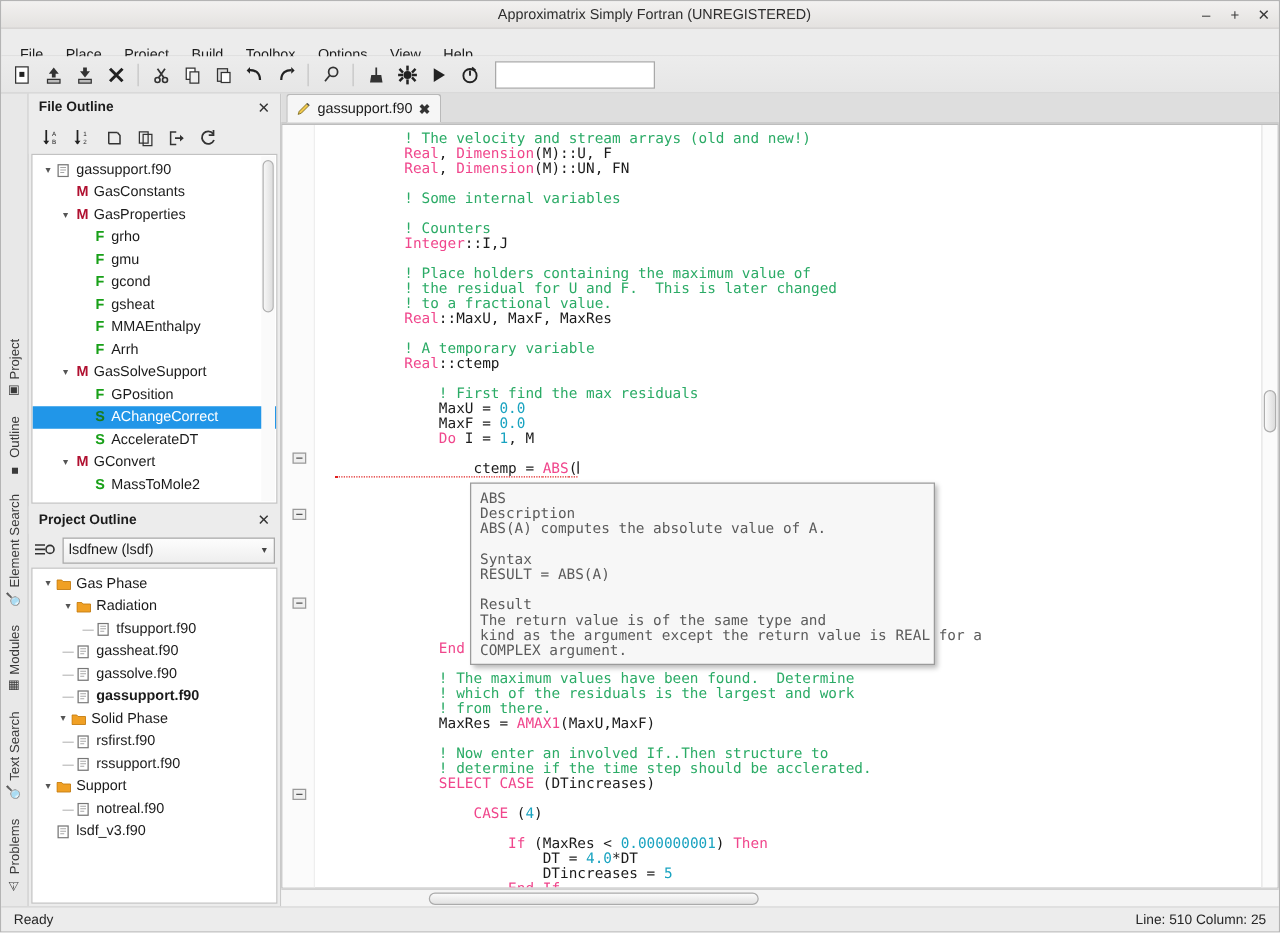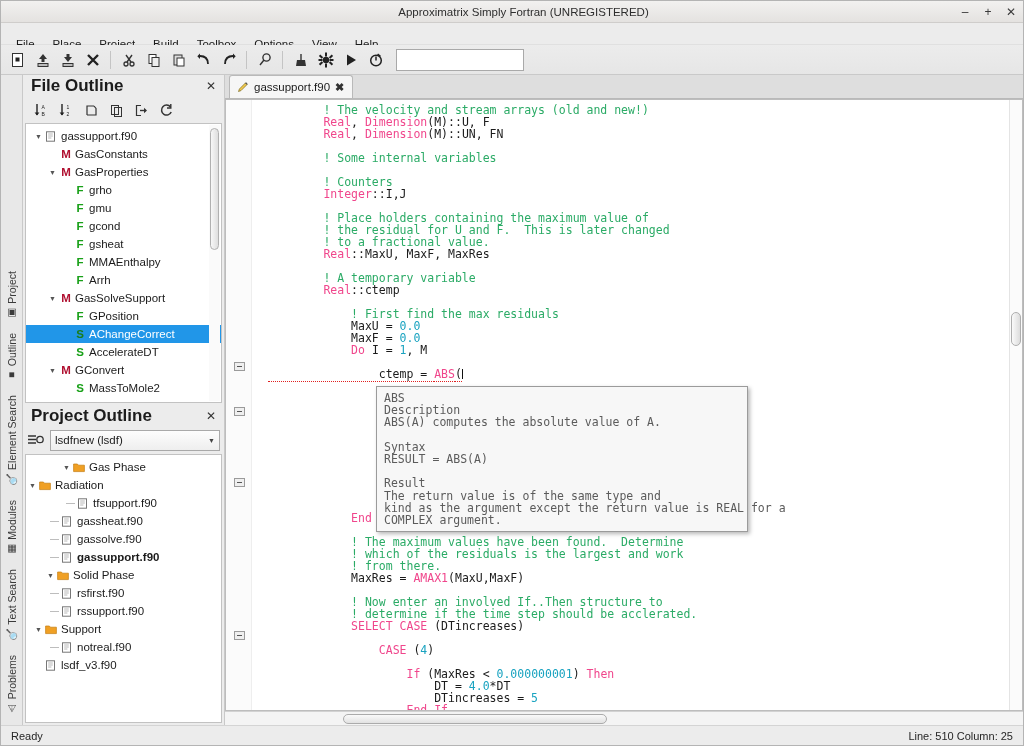--- a/index.html
+++ b/index.html
@@ -121,21 +121,21 @@
     background: #ececec;
     border-right: 1px solid #c9c9c9;
   }
   .panel { display: flex; flex-direction: column; min-height: 0; }
   .panel-header {
     height: 22px; min-height: 22px;
     display: flex; align-items: center;
     padding: 0 6px 0 8px;
     background: #ececec;
   }
-  .panel-title { font-size: 17px; font-weight: bold; color: #1c1c1c; flex: 1; }
+  .panel-title { font-size: 11px; font-weight: bold; color: #1c1c1c; flex: 1; }
   .panel-close { font-size: 12px; color: #333; cursor: default; padding: 0 2px; }
 
   .panel-toolbar {
     height: 26px; min-height: 26px;
     display: flex; align-items: center;
     padding-left: 6px;
     background: #ececec;
     gap: 1px;
   }
   .ptb {
@@ -637,30 +637,30 @@
             <path d="M1 3 H9 M1 6.5 H9 M1 10 H9" stroke="#333" stroke-width="1.3"></path>
               <circle cx="13" cy="6.5" r="3.2" fill="none" stroke="#333" stroke-width="1.3"></circle>
           </svg>
           <div class="combo-box">
             <span class="cbval">lsdfnew (lsdf)</span>
             <span class="cbarrow">▼</span>
           </div>
         </div>
         <div class="tree">
           <div id="project-outline-rows">
-              <div class="row" style="padding-left: 6px; margin-left: 28px;">
+              <div class="row" style="padding-left: 6px;">
                 <span class="arrow">▼</span>
                 <span class="kind">
                   <svg width="12" height="11" viewBox="0 0 12 11">
                     <path d="M0.6 2 H4.4 L5.4 3.2 H11.4 V9.6 H0.6 Z" fill="#f0a024" stroke="#c47c10" stroke-width="0.7"></path>
                   </svg>
                 </span>
                 <span class="lbl">Gas Phase</span>
               </div>
-              <div class="row" style=" align-items: center;">
+              <div class="row" style="padding-left: 22px; align-items: center;">
                 <span class="arrow">▼</span>
                 <span class="kind">
                   <svg width="12" height="11" viewBox="0 0 12 11">
                     <path d="M0.6 2 H4.4 L5.4 3.2 H11.4 V9.6 H0.6 Z" fill="#f0a024" stroke="#c47c10" stroke-width="0.7"></path>
                   </svg>
                 </span>
                 <span class="lbl">Radiation</span>
               </div>
               <div class="row" style="padding-left: 38px;">
                 <span class="arrow" style="color: rgb(153, 153, 153); font-size: 9px;">—</span>

